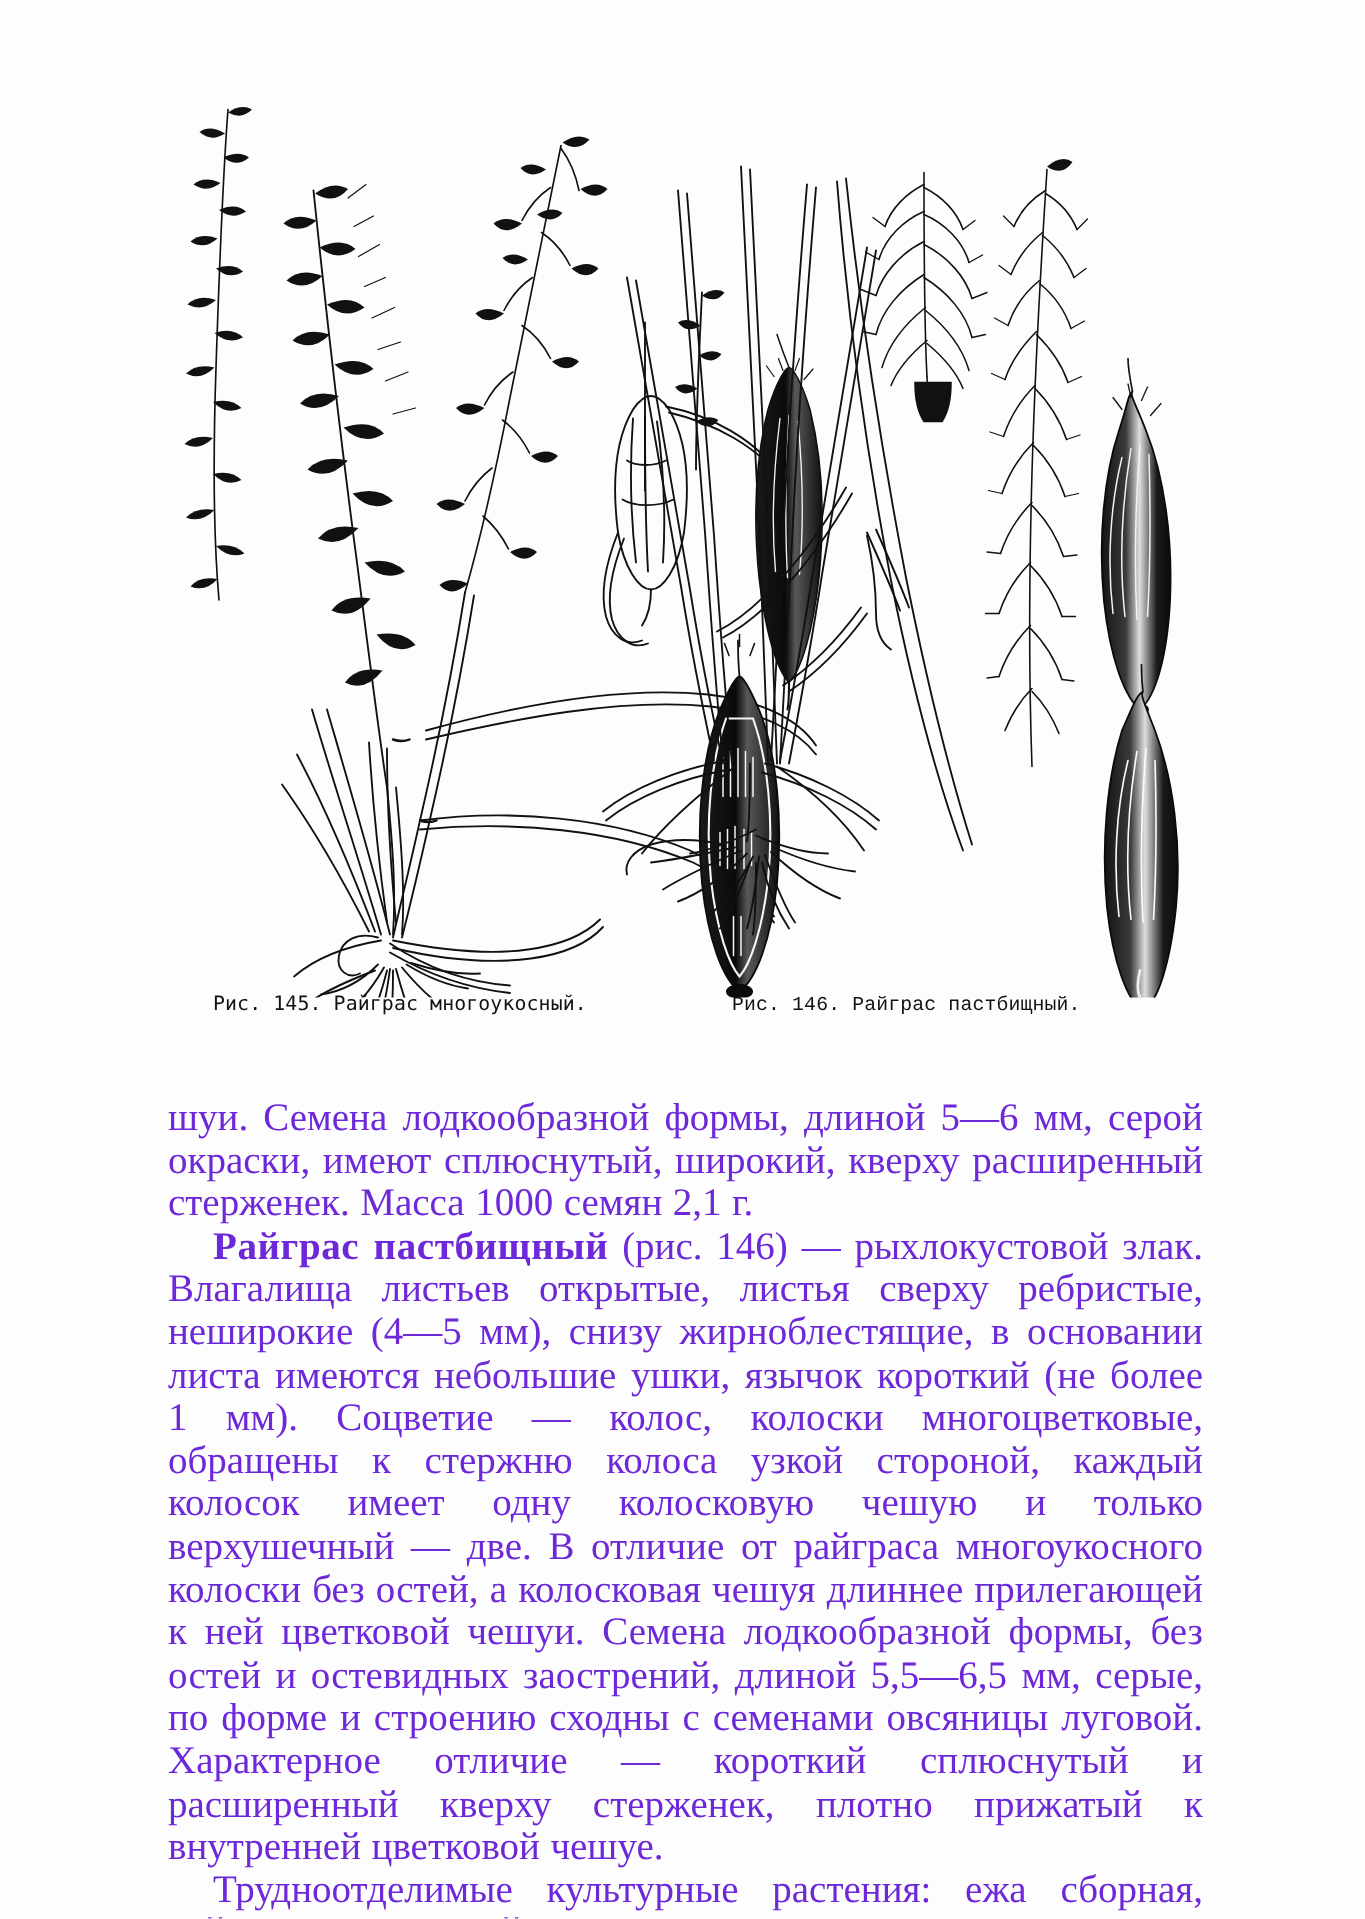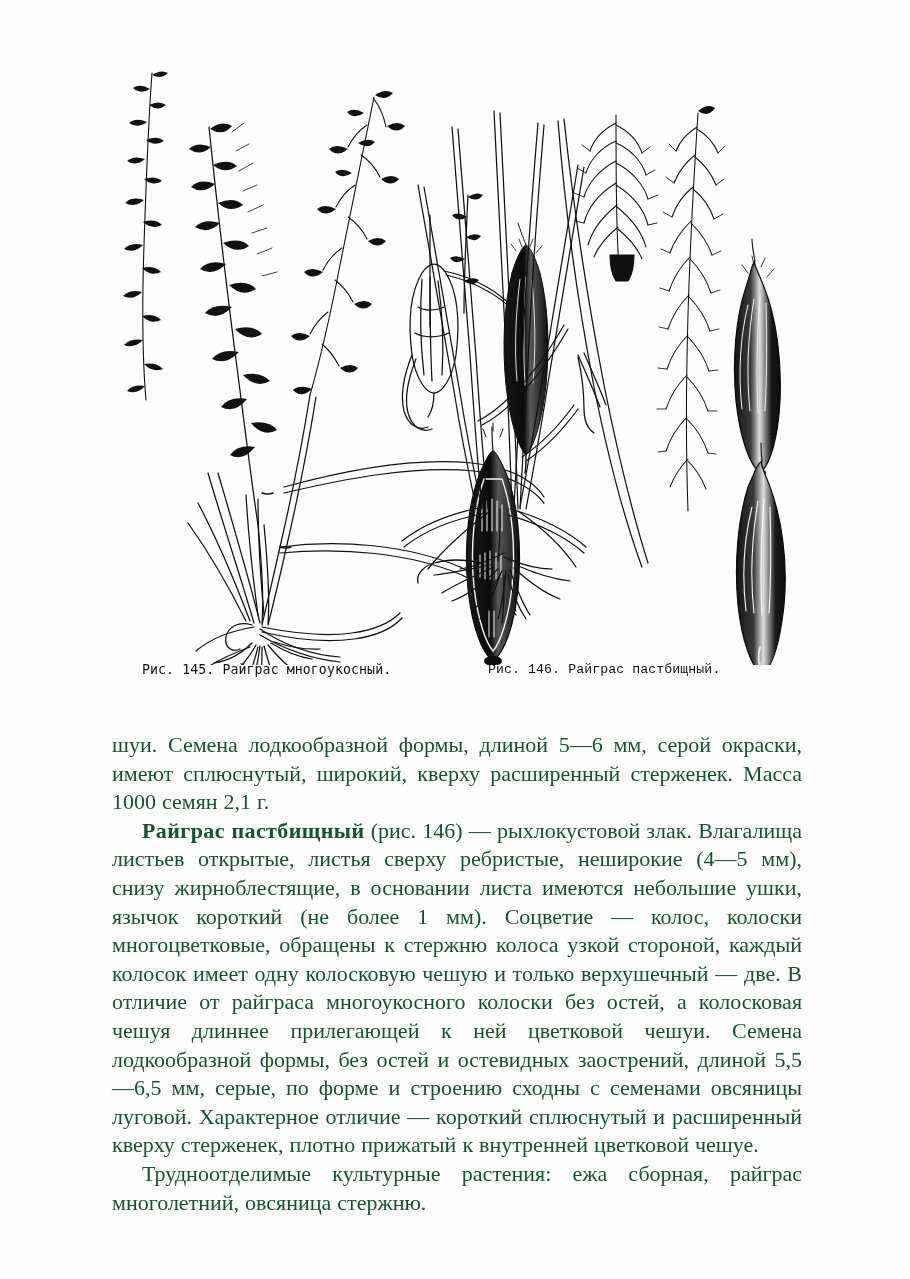--- a/index.html
+++ b/index.html
@@ -59,25 +59,25 @@
 
   
   .body-text {
     position: absolute;
     left: 112px;
     top: 731px;
     width: 690px;
   }
   .para {
     margin: 0;
-    font-size: 22px;
+    font-size: 26px;
     line-height: 28.6px;
     text-align: justify;
     text-align-last: left;
-    color: #14532d;
+    color: #6d28d9;
     word-spacing: 0.5px;
   }
   .para.indent { text-indent: 30px; }
   .para.cont   { text-indent: 0; }
   .lead {
     font-weight: bold;
     letter-spacing: 0.4px;
   }
 </style>
 </head>

